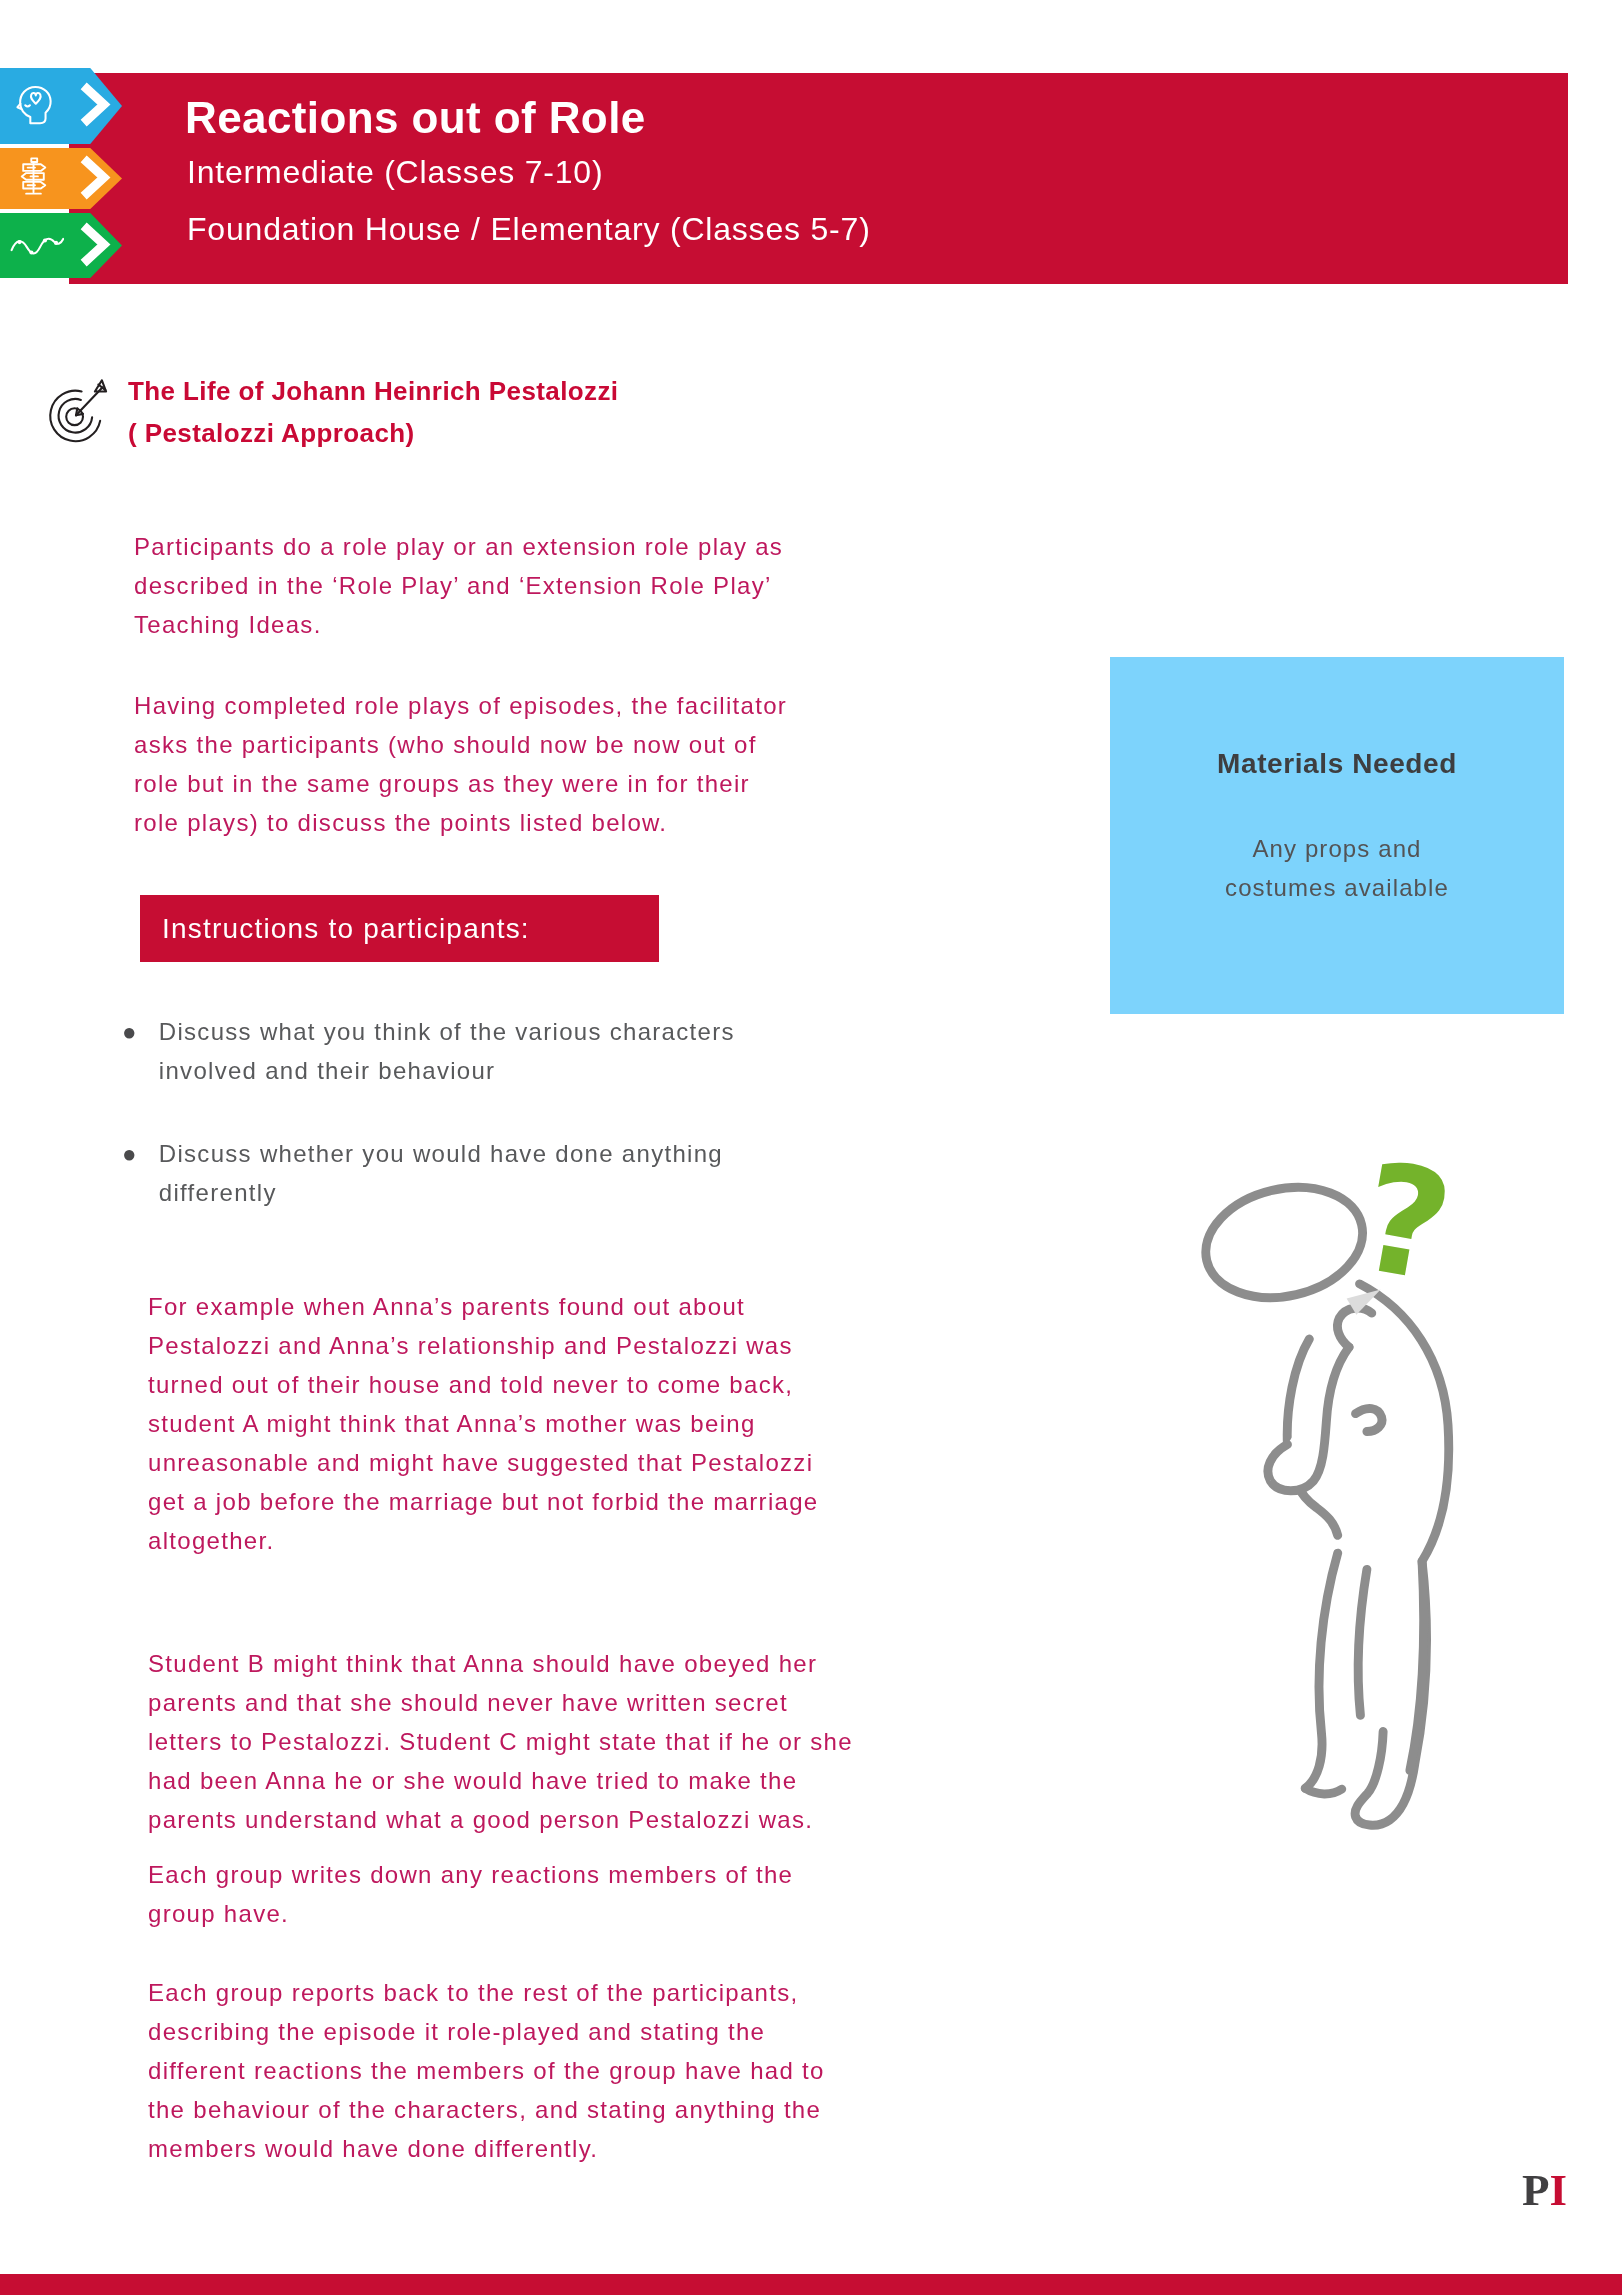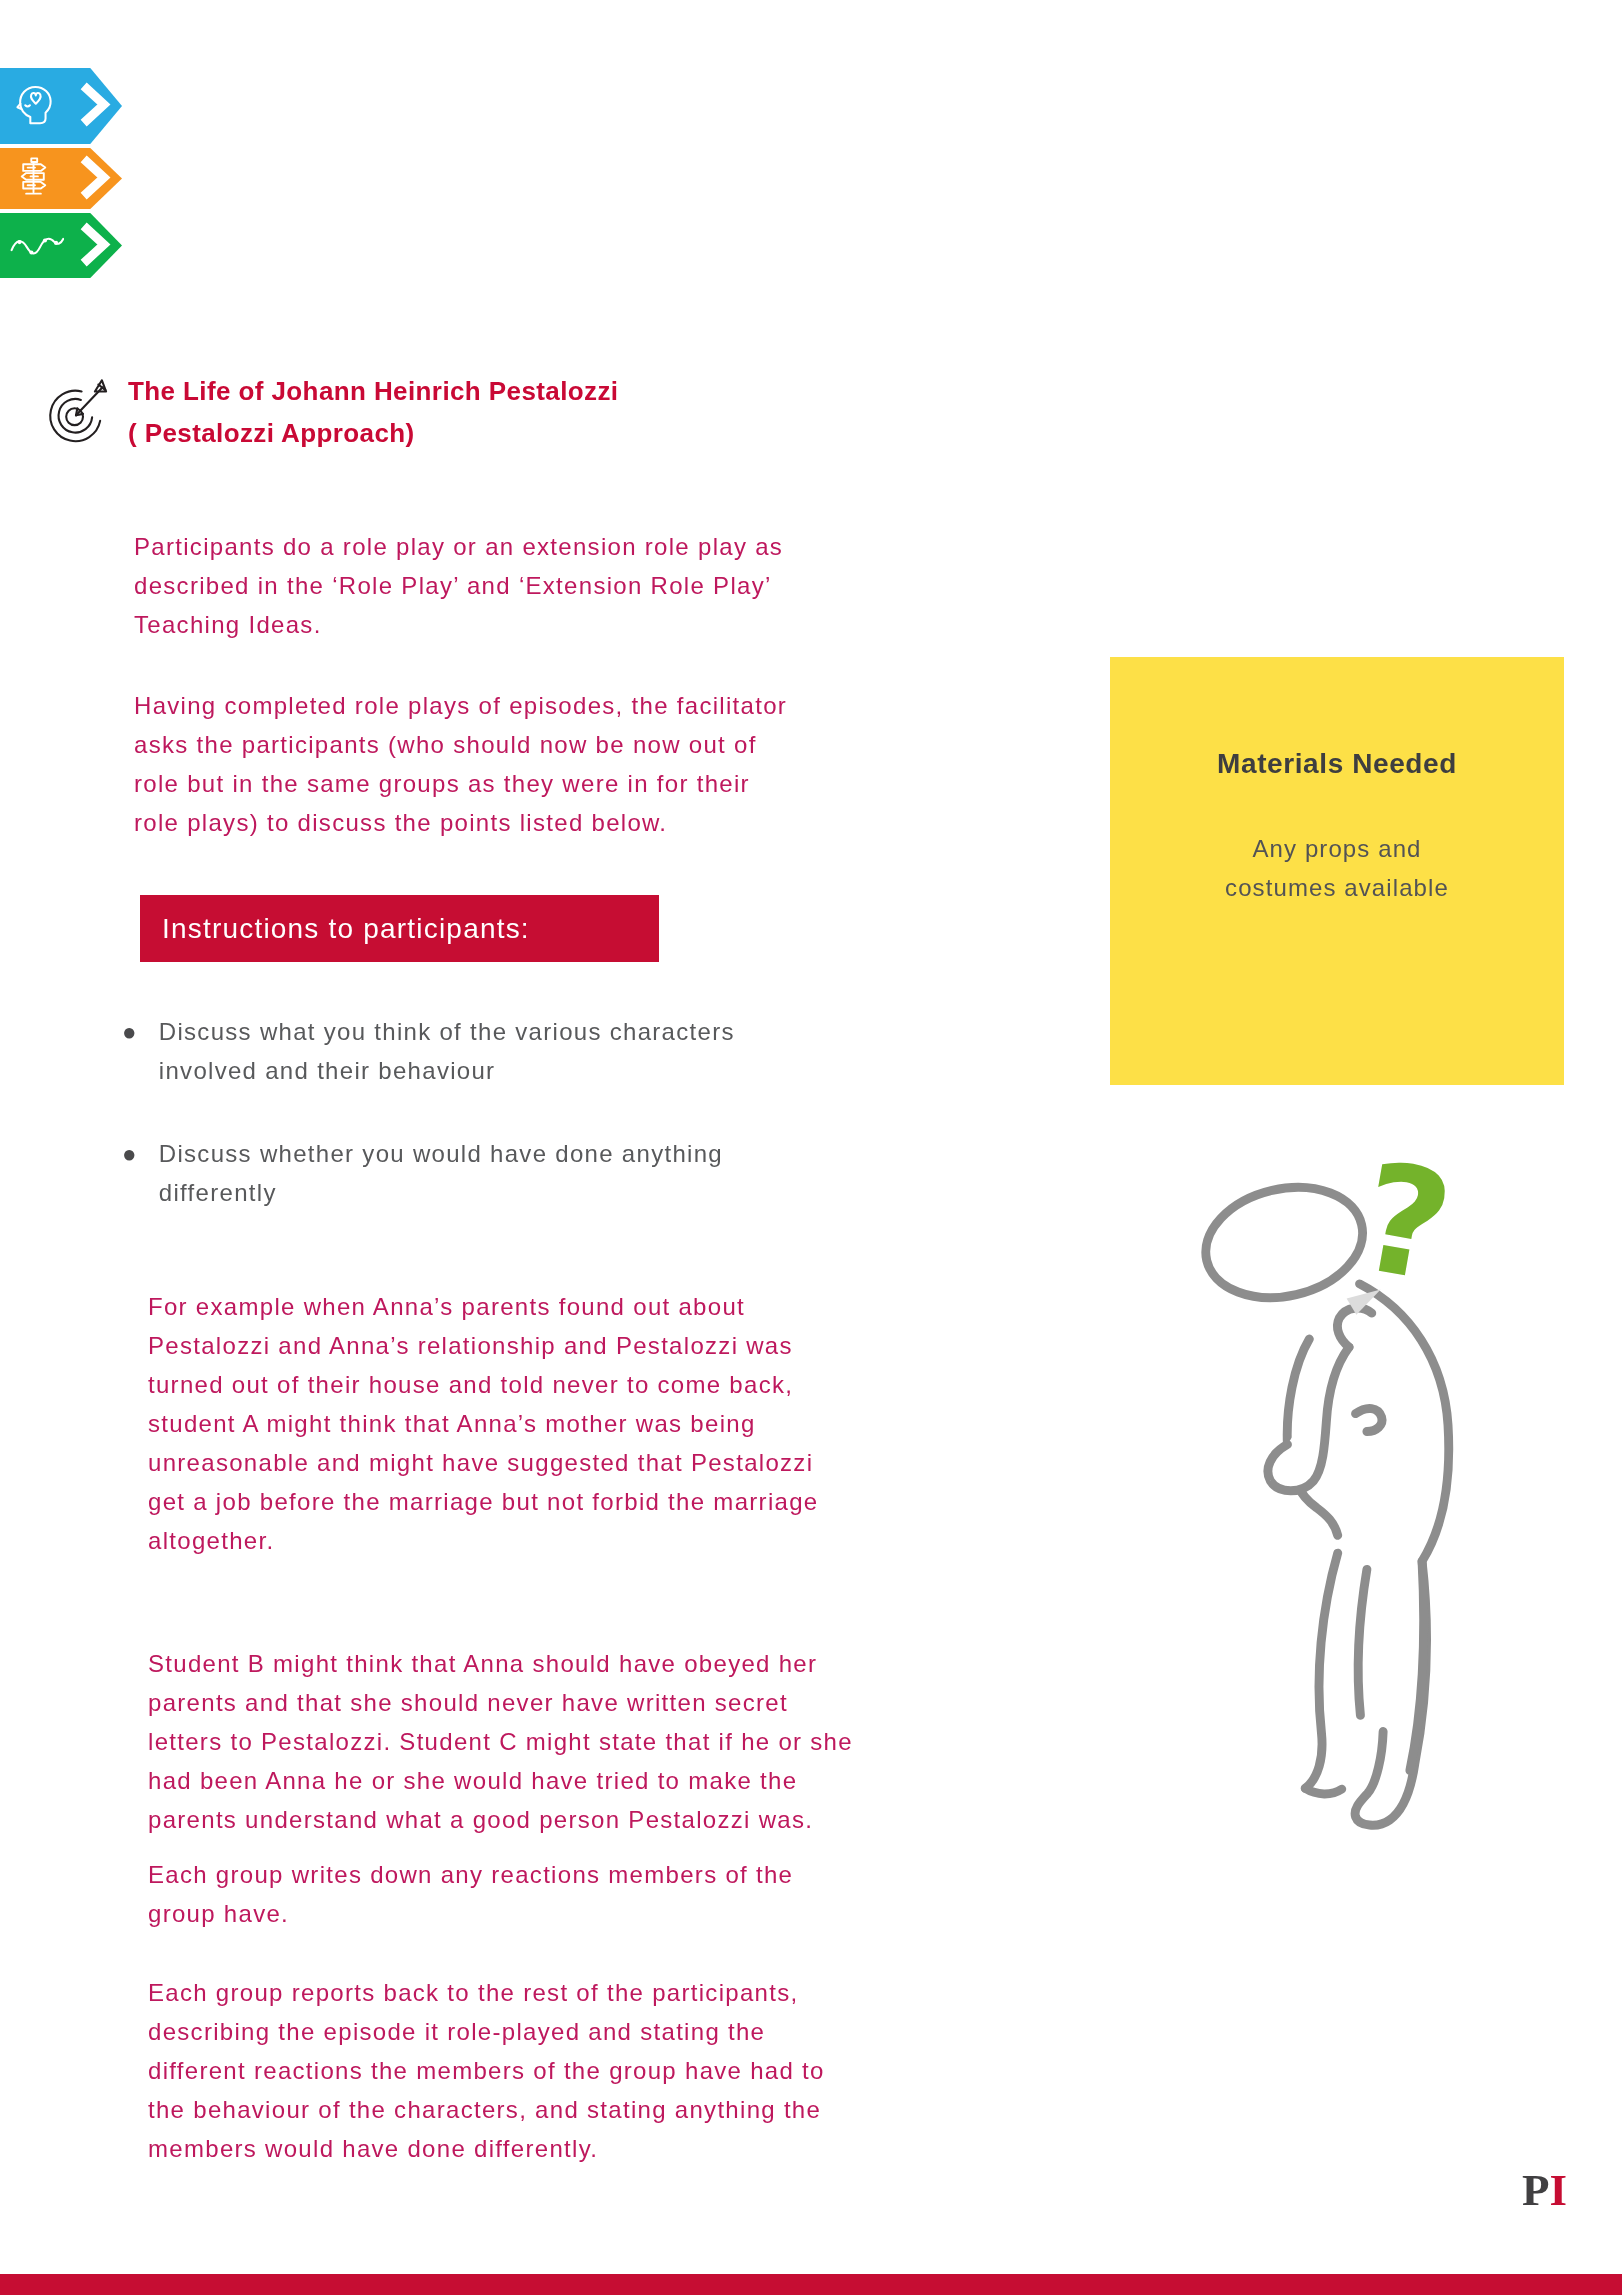--- a/index.html
+++ b/index.html
@@ -63,22 +63,22 @@
     padding-left:22px;color:#ffffff;font-size:28px;font-weight:400;letter-spacing:1.2px;
   }
 
   .bullet-list{position:absolute;left:122px;top:1012px;width:982px;}
   .bullet-item{display:flex;gap:21px;color:#58595B;font-size:24px;line-height:39px;letter-spacing:1.3px;}
   .bullet-item + .bullet-item{margin-top:44px;}
   .bullet-marker{flex:0 0 auto;font-size:24px;color:#4a4a4c;}
 
   
   .materials-box{
-    position:absolute;left:1110px;top:657px;width:454px;height:428px;
-    background:#fde047;text-align:center;
+    position:absolute;left:1110px;top:657px;width:454px;height:357px;
+    background:#7dd3fc;text-align:center;
   }
   .materials-title{
     position:absolute;left:0;right:0;top:91px;
     color:#3E3E40;font-size:28px;font-weight:bold;letter-spacing:0.6px;
   }
   .materials-body{
     position:absolute;left:0;right:0;top:172px;
     color:#535355;font-size:24px;line-height:39px;letter-spacing:1.1px;text-align:center;
   }
 
@@ -89,20 +89,25 @@
   .logo{position:absolute;left:1522px;top:2168px;font-size:45px;font-weight:bold;line-height:1;font-family:Liberation Serif, serif;}
   .logo .p{color:#414042;}
   .logo .i{color:#C60D33;}
   .bottom-bar{position:absolute;left:0;top:2274px;width:1623px;height:22px;background:#C60D33;}
 </style>
 </head>
 <body>
 
 <div class="page">
 
+  <div class="red-banner">
+    <div class="page-title">Reactions out of Role</div>
+    <div class="page-subtitle1">Intermediate (Classes 7-10)</div>
+    <div class="page-subtitle2">Foundation House / Elementary (Classes 5-7)</div>
+  </div>
 
   <div class="band band-blue">
     <span class="lvl-icon">
       <svg width="50" height="50" viewBox="0 0 64 64" fill="none" stroke="#ffffff" stroke-width="2.6" stroke-linecap="round" stroke-linejoin="round">
         <path d="M26 56 L26 48 C19 45 13.5 38.5 13 30.5 C12.2 19 21 9.5 32.5 9.5 C43.5 9.5 51.5 17.5 52 27.5 C52.3 33.5 49.8 38.5 45.5 42.5 L45.5 50 C45.5 54 42.5 56 38.5 56 Z"></path>
         <path d="M13.4 31 L9.5 35.5 L13.8 37.5"></path>
         <path d="M19.5 33 Q22.5 36 25.5 33"></path>
         <path d="M33 31 C29 27 25.4 23.8 27.2 19.4 C28.6 16 33 16.6 33 20.4 C33 16.6 37.4 16 38.8 19.4 C40.6 23.8 37 27 33 31 Z"></path>
       </svg>
     </span>

